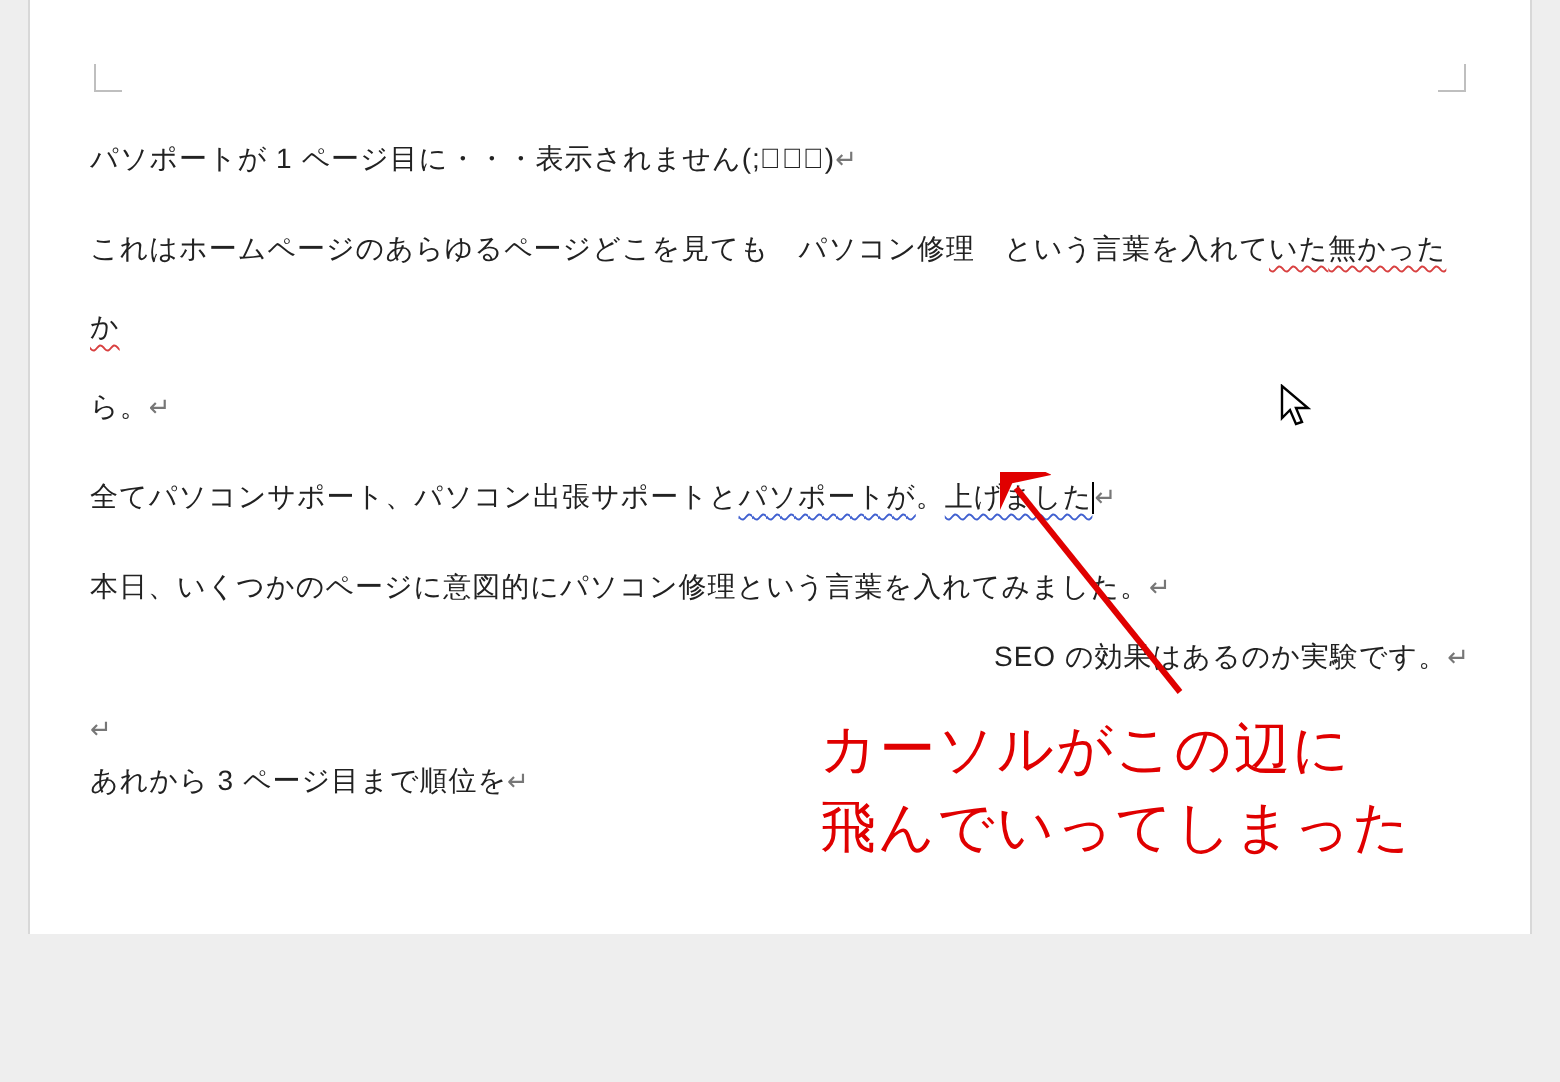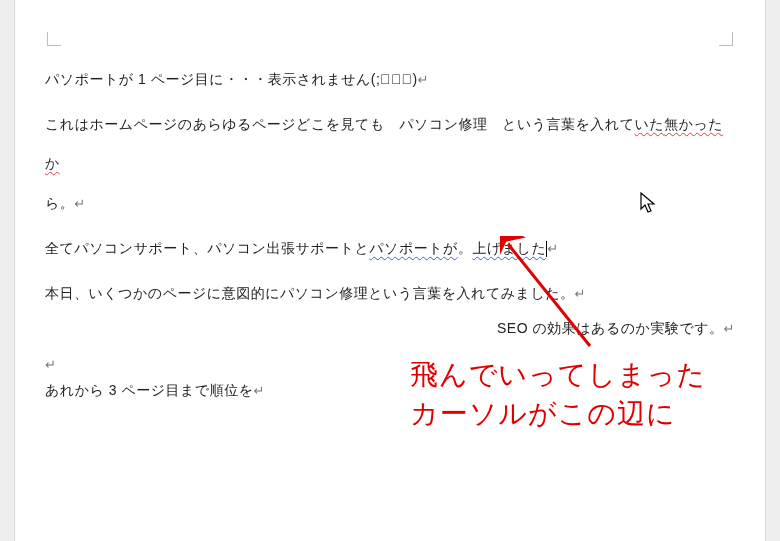--- a/index.html
+++ b/index.html
@@ -12,21 +12,21 @@
     color: #222;
     position: relative;
     overflow: hidden;
   }
   .page {
     background: #ffffff;
     position: absolute;
     left: 14px;
     top: 0;
     width: 752px;
-    height: 541px;
+    height: 467px;
     padding: 60px 30px 0 30px;
     border-left: 1px solid #d8d8d8;
     border-right: 1px solid #d8d8d8;
   }
   .corner-tl, .corner-tr {
     position: absolute;
     width: 14px;
     height: 14px;
     border-color: #bfbfbf;
   }
@@ -137,19 +137,19 @@
 <svg class="arrow" style="left:500px; top:236px;" width="110" height="120" viewBox="0 0 110 120">
   <defs>
     <marker id="ah" markerWidth="12" markerHeight="12" refX="2" refY="6" orient="auto">
       <path d="M0,0 L12,6 L0,12 L3,6 Z" fill="#e00000"></path>
     </marker>
   </defs>
   <line x1="90" y1="110" x2="8" y2="8" stroke="#e00000" stroke-width="3" marker-end="url(#ah)"></line>
 </svg>
 
 <div class="annotation" style="left:410px; top:355px;">
+  <div>カーソルがこの辺に</div>
   <div>飛んでいってしまった</div>
-  <div>カーソルがこの辺に</div>
 </div>
 
 <svg class="mouse-cursor" style="left:640px; top:192px;" width="18" height="24" viewBox="0 0 18 24">
   <path d="M1,1 L1,17 L5,13 L8,20 L11,19 L8,12 L14,12 Z" fill="#ffffff" stroke="#000000" stroke-width="1.2"></path>
 </svg>
 
 </body></html>

